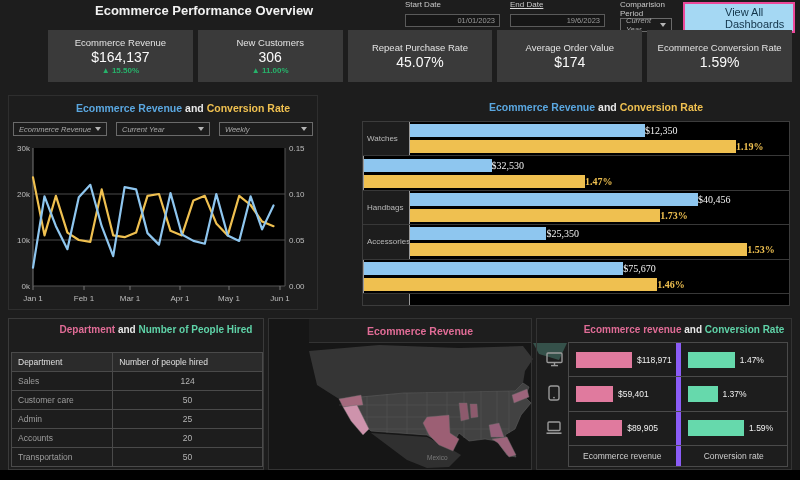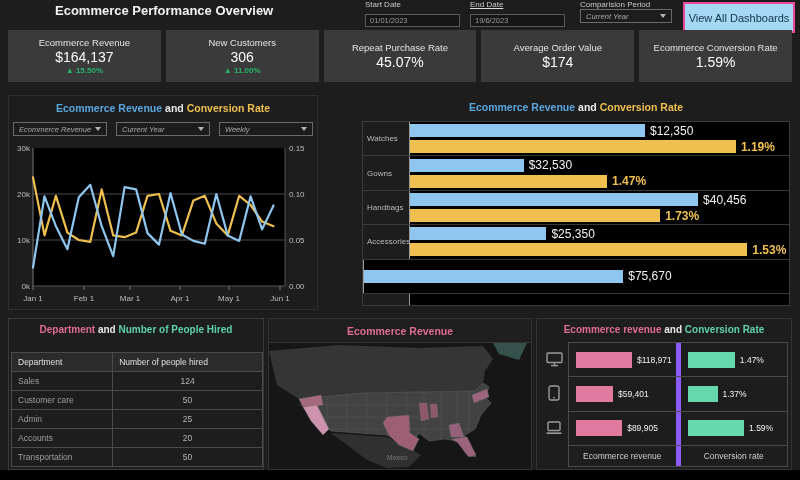--- a/index.html
+++ b/index.html
@@ -1,25 +1,25 @@
 <!DOCTYPE html>
 <html style="--accent-blue: #5aa7e0; --bar-blue: #8ec6ef; --accent-yellow: #efc050; --green: #27b36b; --pink: #e06c96; --bar-pink: #e07a9e; --mint: #5fd3a8; --bar-mint: #66d9ac; --button-bg: #a5d8f3; --map-highlight: #a56a7e; --map-highlight-bright: #ce93ac;"><head>
 <meta charset="utf-8">
 <style>
   * { box-sizing: border-box; margin: 0; padding: 0; }
   html,body { width:800px; height:480px; overflow:hidden; }
   body { background:#1d1d1d; font-family:"Liberation Sans", sans-serif; color:#ddd; position:relative; }
-  .abs { position:absolute; }
+  .abs { position:absolute;padding-left:40px; }
 
   
   .header { top:0; left:0; width:800px; height:28px; }
   .page-title { left:55px; top:3px; font-size:13px; font-weight:bold; color:#f2f2f2; }
   .date-group { top:0; width:100px; }
   .date-group .lbl { font-size:8px; color:#c9c9c9; margin-bottom:0; }
-  .date-group input { width:95px; height:13px; background:#161616; border:1px solid #5a5a5a; color:#9a9a9a; font-size:7.5px; padding:0 4px; font-family:"Liberation Sans", sans-serif; }
+  .date-group input { width:95px; height:13px; background:#161616; border:1px solid #5a5a5a; color:#9a9a9a; font-size:7.5px; padding:0 4px; font-family:"Liberation Sans", sans-serif;text-align:right; }
   .dd { height:14px; border:1px solid #6a6a6a; background:#1c1c1c; color:#a9a9a9; font-size:7.5px; display:flex; align-items:center; justify-content:space-between; padding:0 5px; cursor:default;font-style:italic; }
   .caret { width:0; height:0; border-left:3px solid transparent; border-right:3px solid transparent; border-top:4px solid #b5b5b5; }
   .view-btn { left:683px; top:2px; width:112px; height:31px; background:var(--button-bg,#a5d8f3); border:2px solid #ec4899; color:#12344a; font-size:11px; display:flex; align-items:center; justify-content:center; }
 
   
   .kpi-row { top:30px; left:8px; width:784px; height:52px; display:flex; gap:5px; }
   .kpi-card { flex:1; background:#3a3a3a; display:flex; flex-direction:column; align-items:center; justify-content:center; gap:1px; }
   .kpi-label { font-size:9.5px; color:#e3e3e3; }
   .kpi-value { font-size:14px; color:#fafafa; }
   .kpi-delta { font-size:8px; color:var(--green,#27b36b); font-weight:bold; }
@@ -41,21 +41,21 @@
   
   .bc-box { position:absolute; top:26px; left:2px; right:2px; bottom:4px; border:1px solid #3c3c3c; display:flex; flex-direction:column; }
   .bc-row { flex:1; display:flex; border-bottom:1px solid #383838; }
   .bc-row.spacer { flex:none; height:11px; border-bottom:none; }
   .bc-cat { width:46px; font-size:8px; color:#b9b9b9; display:flex; align-items:center; padding-left:4px; }
   .bc-plot { flex:1; background:#000; border-left:1px solid #9a9a9a; display:flex; flex-direction:column; justify-content:center; gap:3px; }
   .bc-line { display:flex; align-items:center; height:13px; }
   .bar { height:13px; }
   .bar.blue { background:var(--bar-blue,#8ec6ef); }
   .bar.yellow { background:var(--accent-yellow,#efc050); }
-  .bc-val { font-size:12px; margin-left:5px; color:#f2f2f2; }
+  .bc-val { font-size:10px; color:#f2f2f2;font-family:Liberation Serif, serif; }
   .bc-val.pct { color:var(--accent-yellow,#efc050); font-weight:bold; }
 
   
   .panel-table { top:318px; left:8px; width:256px; height:152px; border:1px solid #3a3a3a; }
   .tb-title { text-align:center; font-size:10px; font-weight:bold; line-height:1.3; padding-top:4px; }
   .dept-table { position:absolute; top:33px; left:2px; width:252px; border-collapse:collapse; }
   .dept-table th, .dept-table td { border:1px solid #4a4a4a; font-size:8.5px; padding:0 6px; height:19px; font-weight:normal; }
   .dept-table th { color:#e0e0e0; text-align:left; background:#2b2b2b; }
   .dept-table td.name { color:#9d9d9d; }
   .dept-table td.num { color:#b5b5b5; text-align:center; }
@@ -198,21 +198,20 @@
             <div class="bar blue" style="width: 62%;"></div>
             <span class="bc-val">$12,350</span>
           </div>
         <div class="bc-line">
             <div class="bar yellow" style="width: 86%;"></div>
             <span class="bc-val pct">1.19%</span>
           </div>
       </div>
     </div>
     <div class="bc-row">
-      <div class="bc-cat">Gowns</div>
       <div class="bc-plot">
         <div class="bc-line">
             <div class="bar blue" style="width: 30%;"></div>
             <span class="bc-val">$32,530</span>
           </div>
         <div class="bc-line">
             <div class="bar yellow" style="width: 52%;"></div>
             <span class="bc-val pct">1.47%</span>
           </div>
       </div>
@@ -241,20 +240,24 @@
             <div class="bar yellow" style="width: 89%;"></div>
             <span class="bc-val pct">1.53%</span>
           </div>
       </div>
     </div>
     <div class="bc-row">
       <div class="bc-plot">
         <div class="bc-line">
             <div class="bar blue" style="width: 61%;"></div>
             <span class="bc-val">$75,670</span>
+          </div>
+        <div class="bc-line">
+            <div class="bar yellow" style="width: 69%;"></div>
+            <span class="bc-val pct">1.46%</span>
           </div>
       </div>
     </div>
     <div class="bc-row spacer">
       <div class="bc-cat"></div>
         <div class="bc-plot"></div>
     </div>
   </div>
 </div>
 

